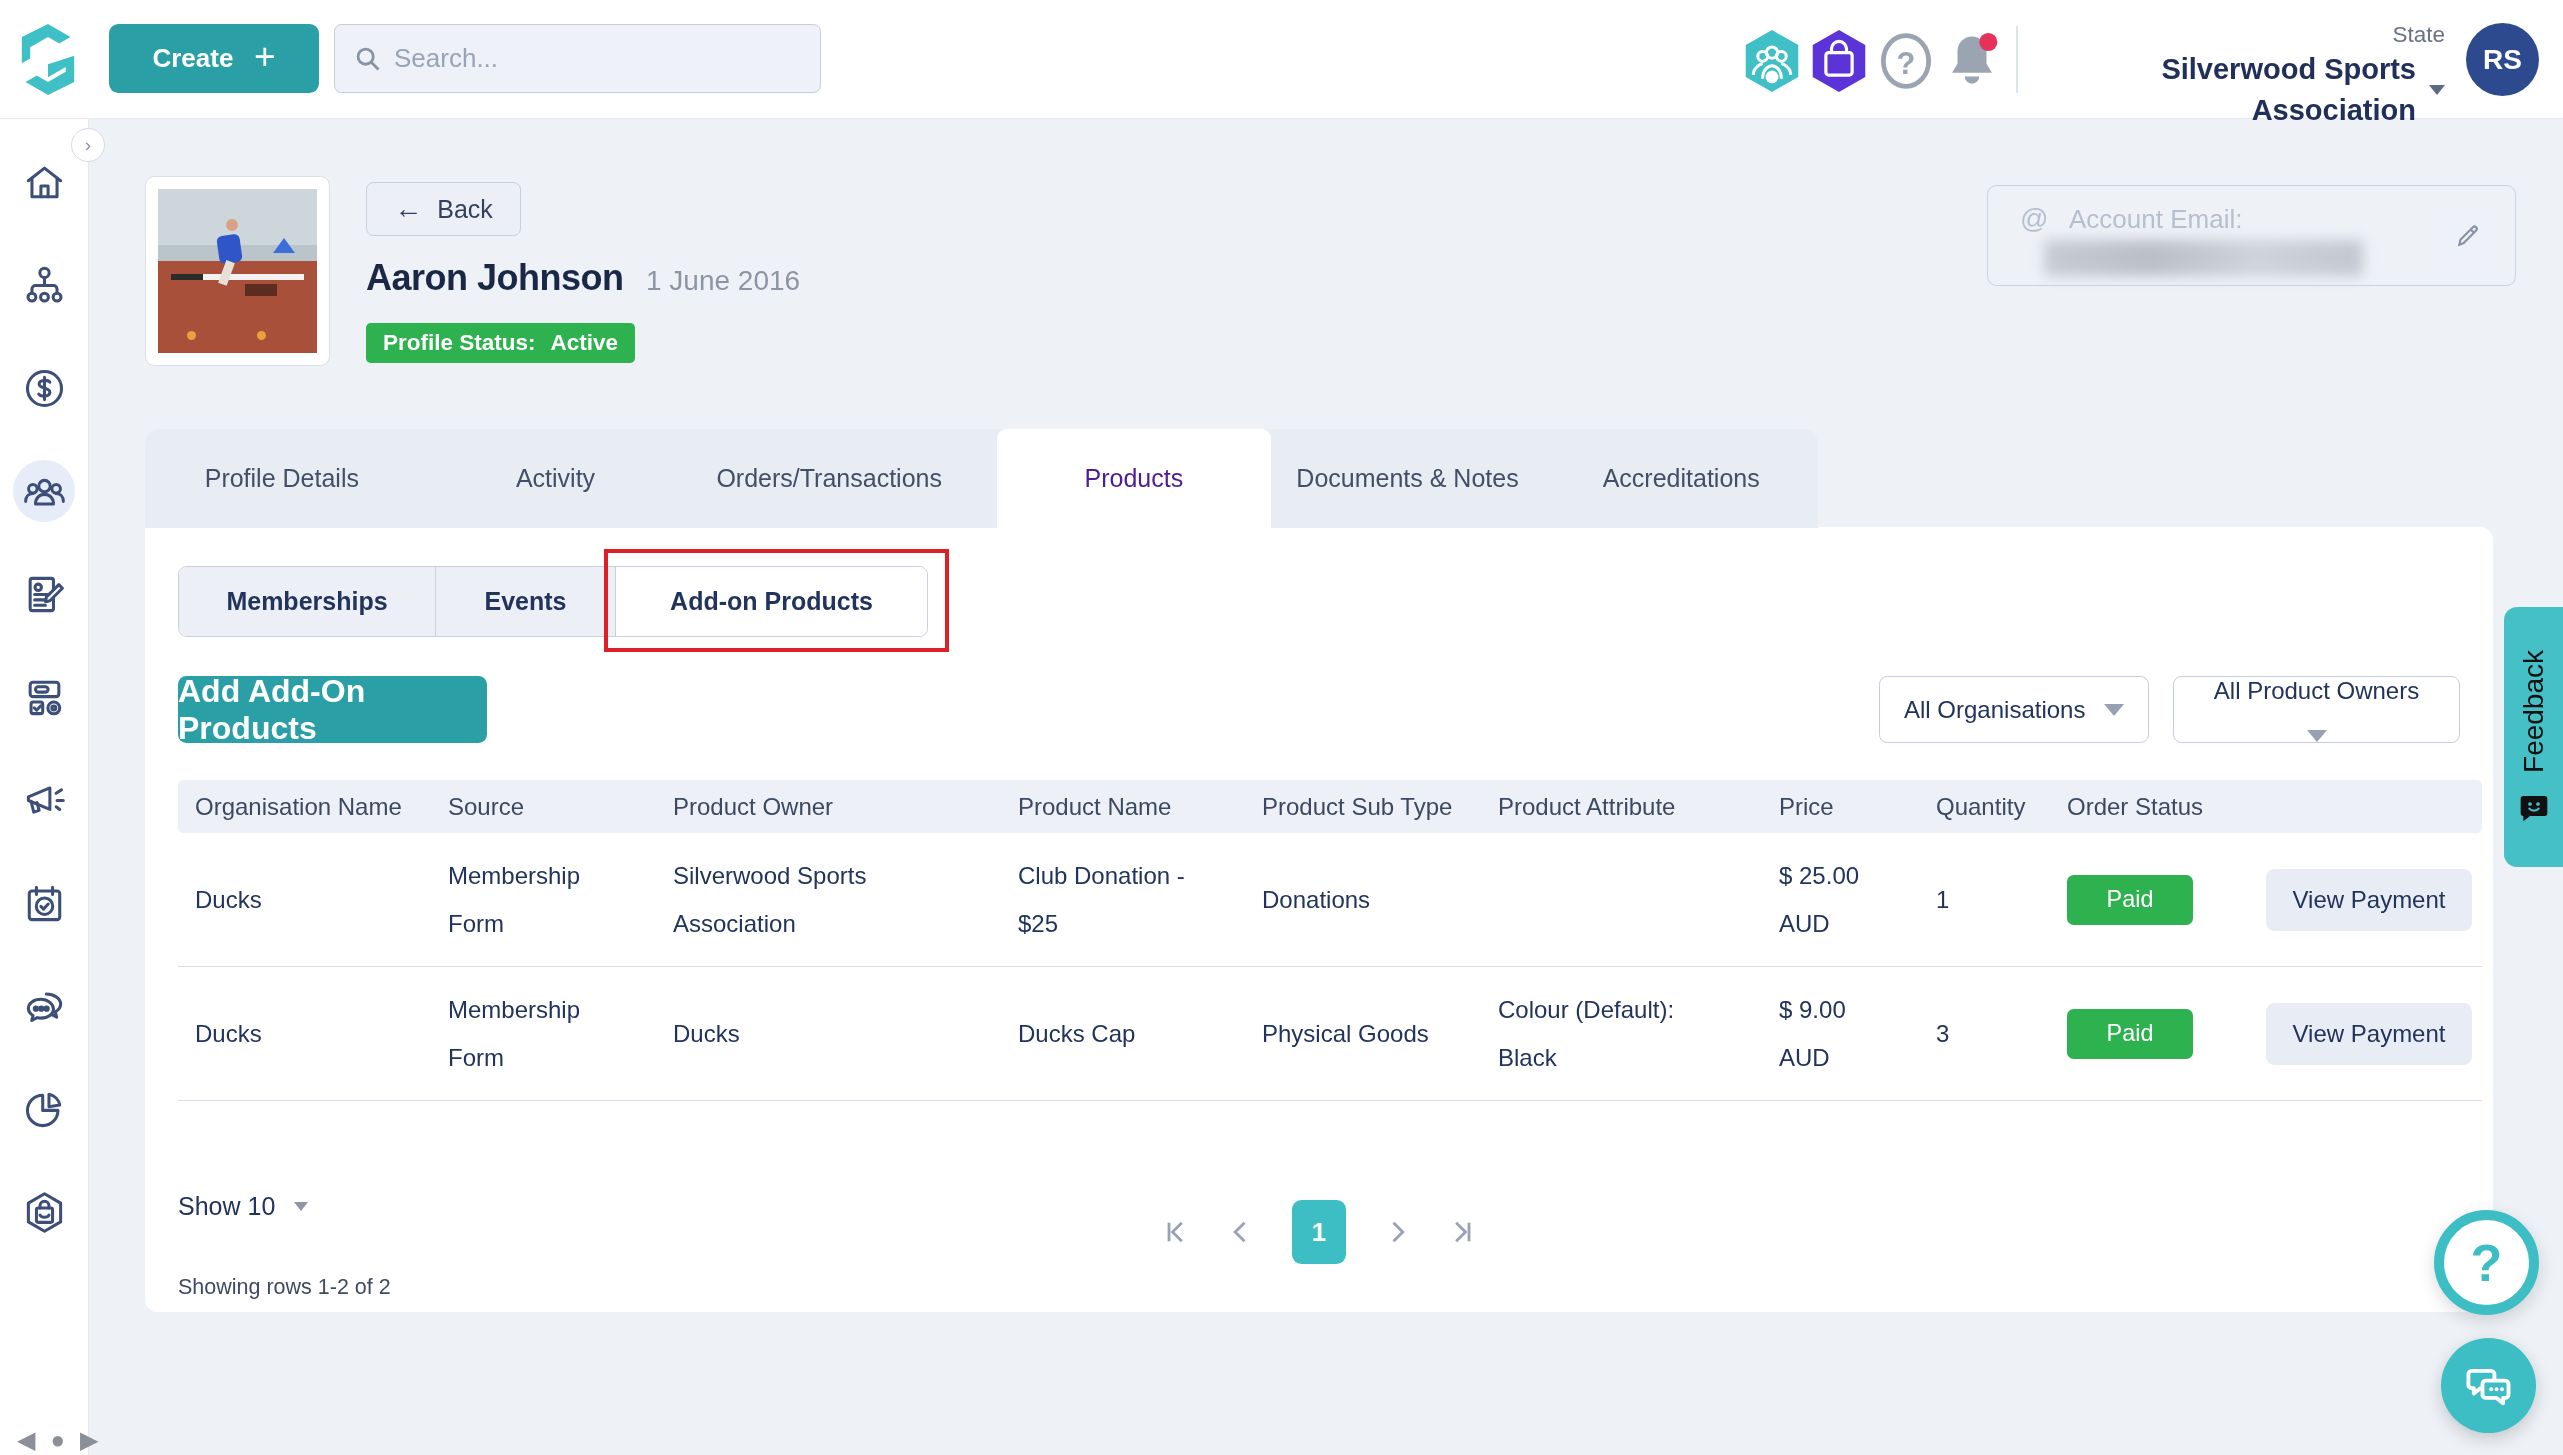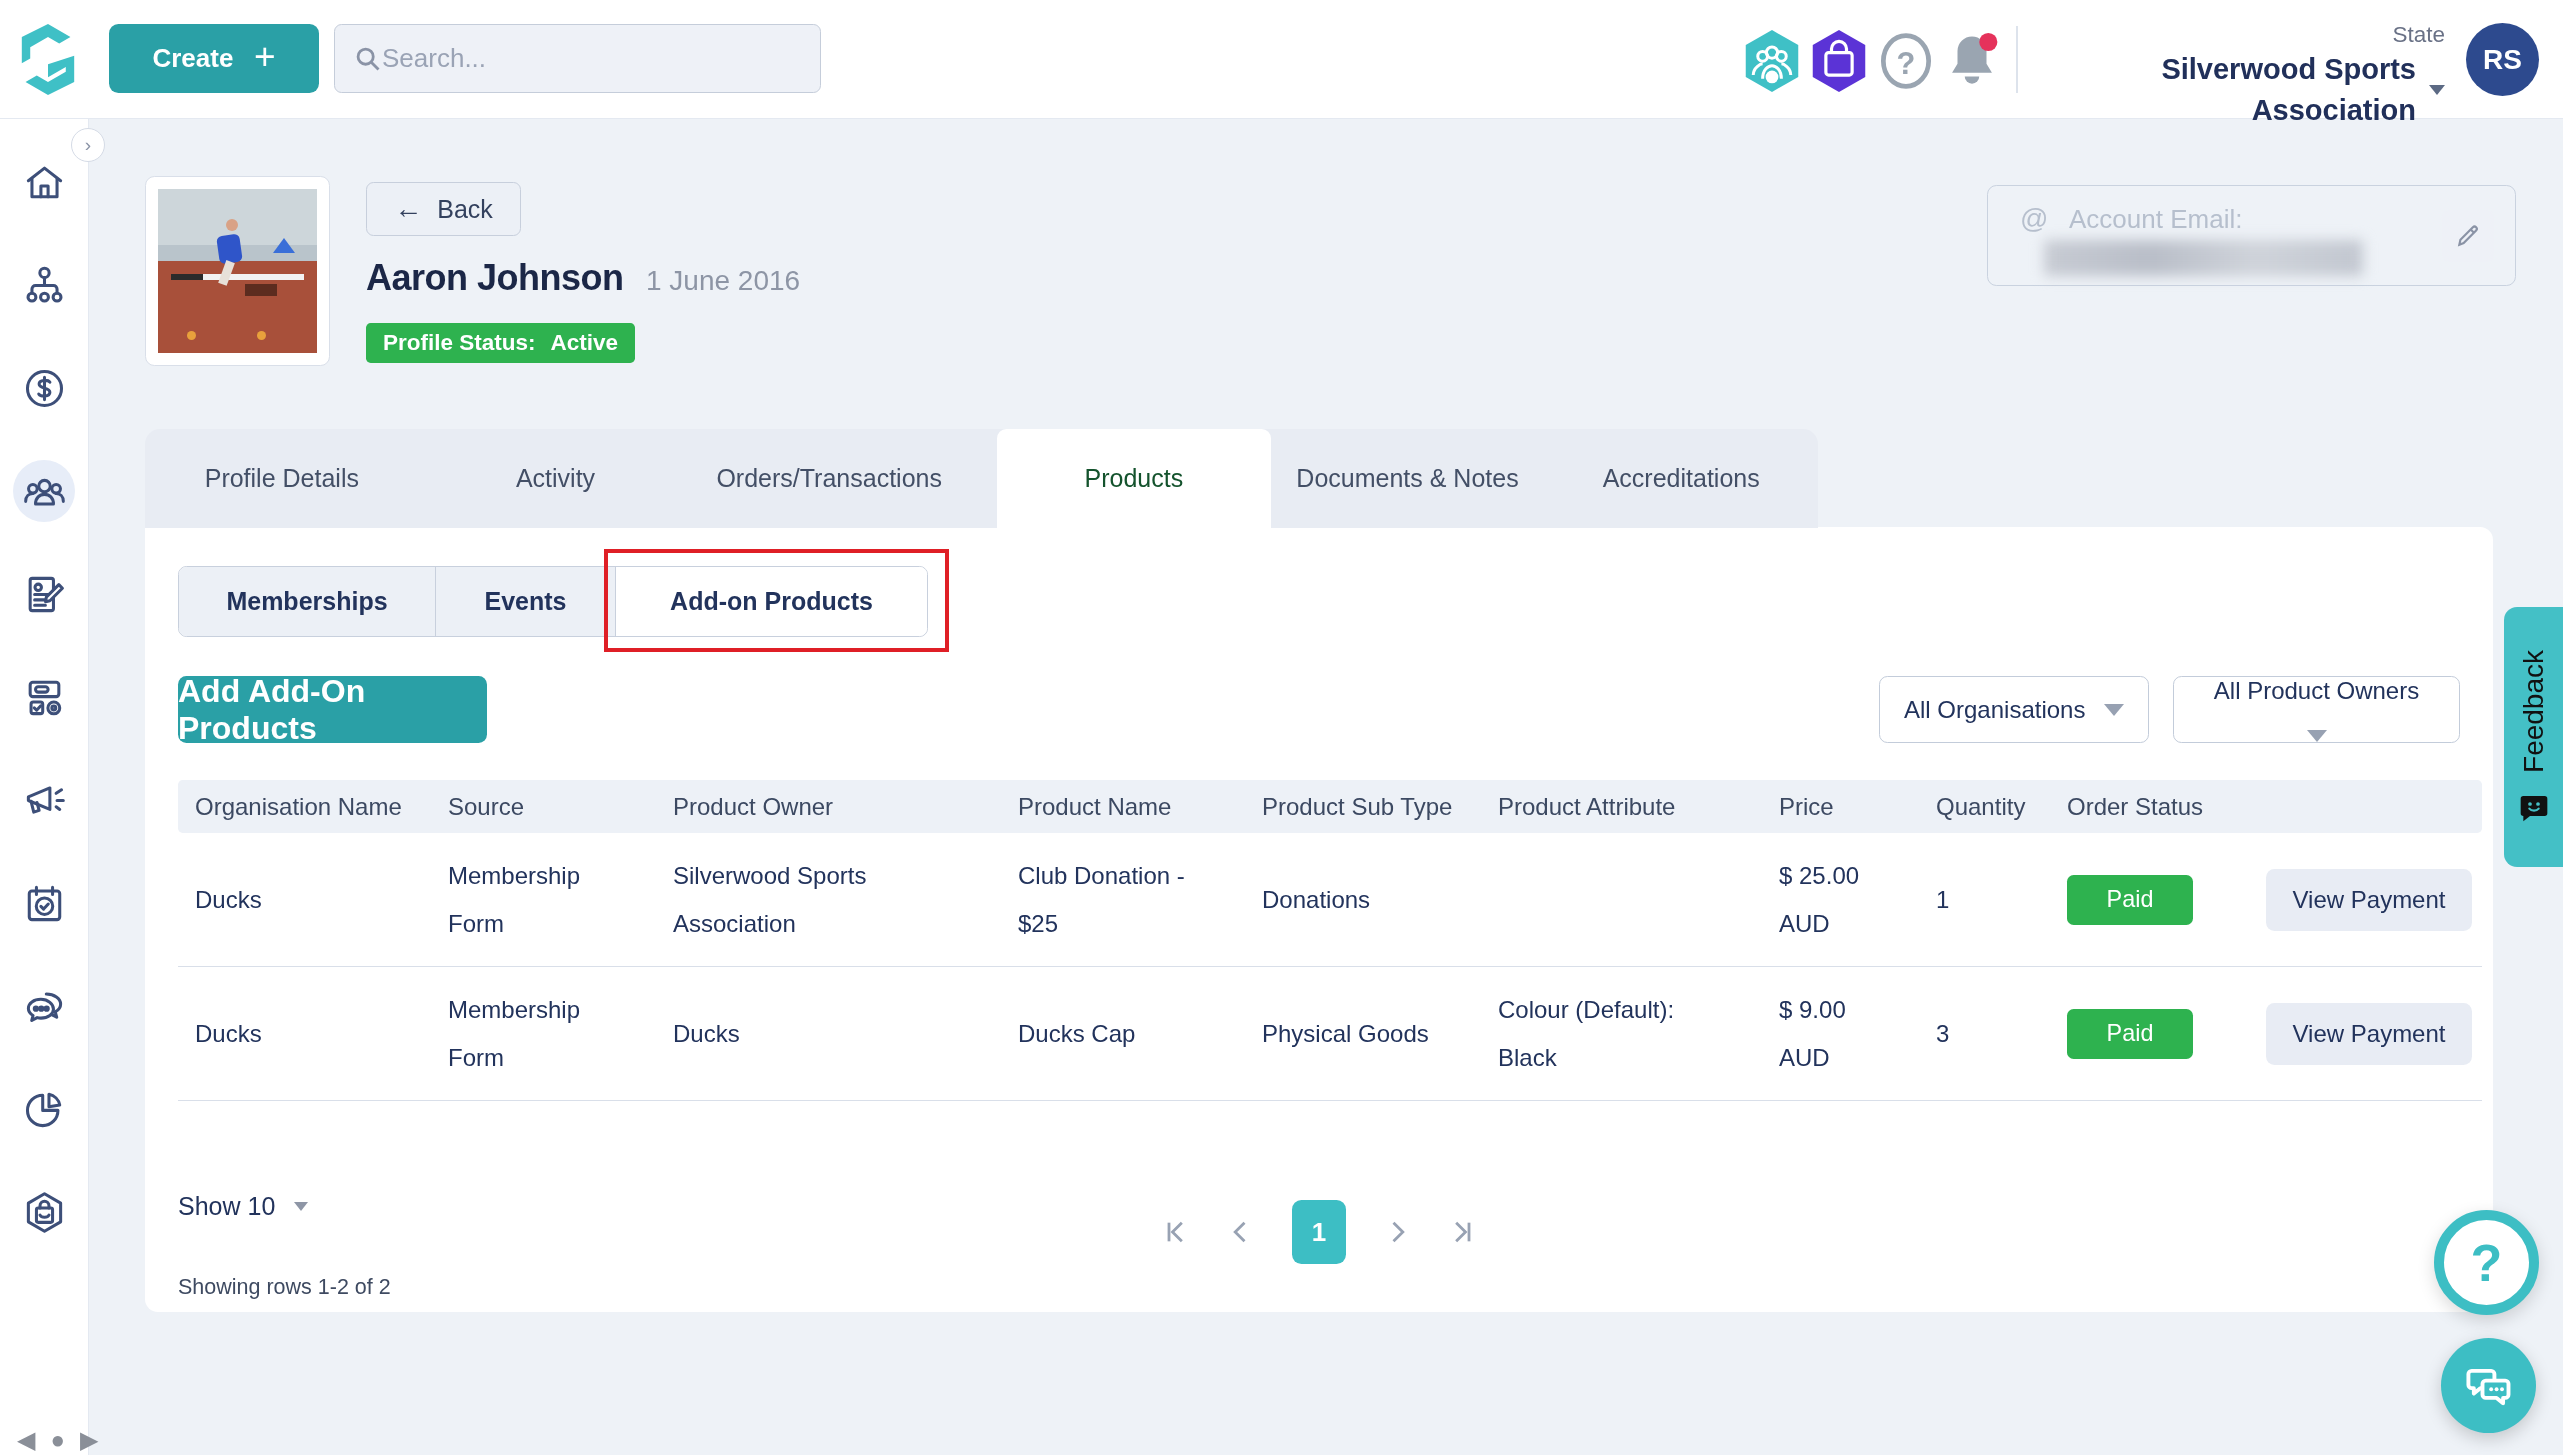--- a/index.html
+++ b/index.html
@@ -7,21 +7,21 @@
   body {
     font-family:"Liberation Sans", sans-serif;
     background:#eef2f7; color:#22335c; overflow:hidden; position:relative;
   }
   
   .topbar { position:absolute; left:0; top:0; width:2563px; height:119px; background:#ffffff; border-bottom:0.9px solid #e4e9f1; z-index:30; }
   .logo { position:absolute; left:19px; top:20.6px; width:58px; height:77px; }
   .create-btn { position:absolute; left:109px; top:24px; width:210px; height:69px; background:#2aa0a6; border-radius:9.4px; display:flex; align-items:center; justify-content:center; gap:20.6px; color:#fff; cursor:pointer; }
   .create-btn .lbl { font-size:26px; font-weight:700; }
   .create-btn .plus { font-size:37px; font-weight:400; line-height:1; margin-top:-3.7px; }
-  .search-box { position:absolute; left:334px; top:24px; width:487px; height:69px; background:#eef1f7; border:1.9px solid #c5cdda; border-radius:7.5px; display:flex; align-items:center; padding:3px 19px; gap:0; }
+  .search-box { position:absolute; left:334px; top:24px; width:487px; height:69px; background:#eef1f7; border:1.9px solid #c5cdda; border-radius:7.5px; display:flex; align-items:center; padding:3px 19px; gap:12px; }
   .search-box svg { flex:0 0 auto; }
   .search-box input { border:none; outline:none; background:transparent; font-size:26px; color:#3e4a61; width:100%; font-family:"Liberation Sans", sans-serif; }
   .search-box input::placeholder { color:#9aa3b5; }
   .tb-icon { position:absolute; top:28px; width:62px; height:66px; cursor:pointer; }
   .tb-hex { display:flex; align-items:center; justify-content:center; }
   .divider-v { position:absolute; left:2016px; top:26px; width:1.9px; height:67px; background:#dde3ec; }
   .org-switch { position:absolute; left:2042px; top:20.6px; width:403px; height:79px; text-align:right; cursor:pointer; }
   .org-level { font-size:22.5px; color:#697186; line-height:28px; }
   .org-row { display:flex; align-items:center; justify-content:flex-end; gap:13px; }
   .org-name { font-size:29px; font-weight:700; color:#21305a; line-height:41px; }
@@ -55,21 +55,21 @@
   .status-badge .k { font-weight:600; } .status-badge .v { font-weight:700; }
   .email-card { position:absolute; left:1987px; top:185px; width:529px; height:101px; border:1.9px solid #c9d2df; border-radius:9.4px; }
   .email-top { position:absolute; left:32px; top:17px; display:flex; align-items:center; gap:20.6px; color:#b6bfcd; }
   .email-top .at { font-size:28px; }
   .email-top .lbl { font-size:26px; }
   .email-blur { position:absolute; left:56px; top:54px; width:319px; height:36px; border-radius:3.7px; background:linear-gradient(90deg,#c7cbd3,#b9bec8,#cfd3da,#c2c7d0); filter:blur(6.6px); }
   .email-edit { position:absolute; right:20.6px; top:24px; width:52px; height:52px; background:#eef1f7; border-radius:7.5px; display:flex; align-items:center; justify-content:center; cursor:pointer; }
   
   .tabbar { position:absolute; left:145px; top:429px; width:1673px; height:99px; background:#e8ecf3; border-radius:15px 15px 0 0; display:flex; z-index:5; }
   .tab { flex:1 1 0; display:flex; align-items:center; justify-content:center; font-size:25px; font-weight:500; color:#434f66; cursor:pointer; }
-  .tab.active { background:#ffffff; border-radius:9.4px 9.4px 0 0; color:#14532d;margin-left:31px; }
+  .tab.active { background:#ffffff; border-radius:9.4px 9.4px 0 0; color:#4c1d95;margin-left:31px; }
   .card { position:absolute; left:145px; top:527px; width:2348px; height:785px; background:#ffffff; border-radius:0 13px 13px 13px; z-index:4; }
   
   .subtabs { position:absolute; left:178px; top:566px; height:71px; display:flex; border:1.9px solid #c8d0dd; border-radius:8.4px; overflow:hidden; z-index:6; }
   .subtab { height:100%; display:flex; align-items:center; justify-content:center; background:#ecf0f6; color:#22335c; font-size:25px; font-weight:600; border-right:1.9px solid #c8d0dd; cursor:pointer; }
   .subtab:last-child { border-right:none; }
   .subtab.w1 { width:257px; } .subtab.w2 { width:180px; } .subtab.w3 { width:311px; }
   .subtab.active { background:#ffffff; }
   .annotation { position:absolute; left:604px; top:549px; width:345px; height:103px; border:4.7px solid #df1f26; z-index:7; pointer-events:none; }
   
   .add-btn { position:absolute; left:178px; top:676px; width:309px; height:67px; background:#2aa0a6; border-radius:8.4px; color:#fff; font-size:32px; font-weight:700; display:flex; align-items:center; justify-content:center; cursor:pointer; z-index:6; }

